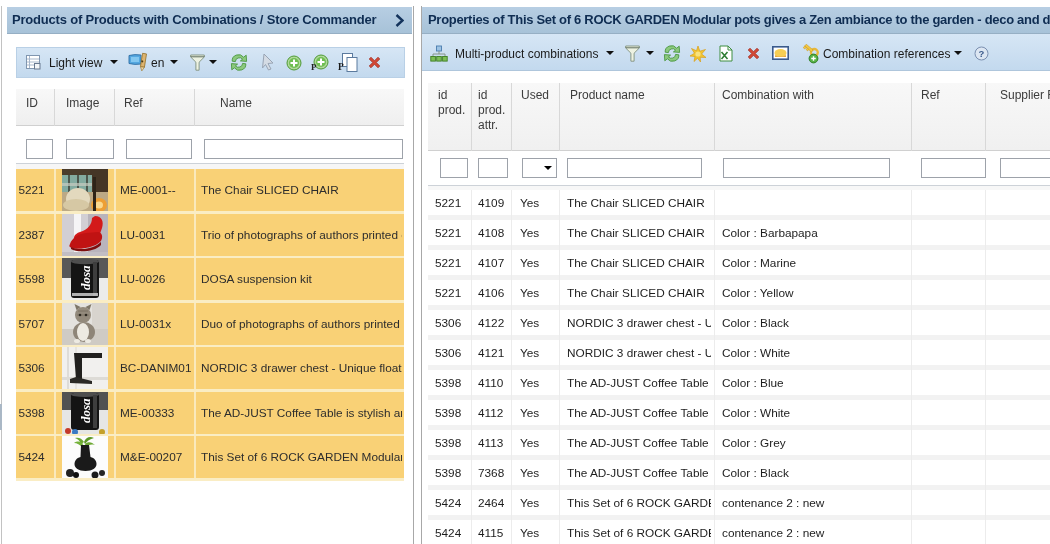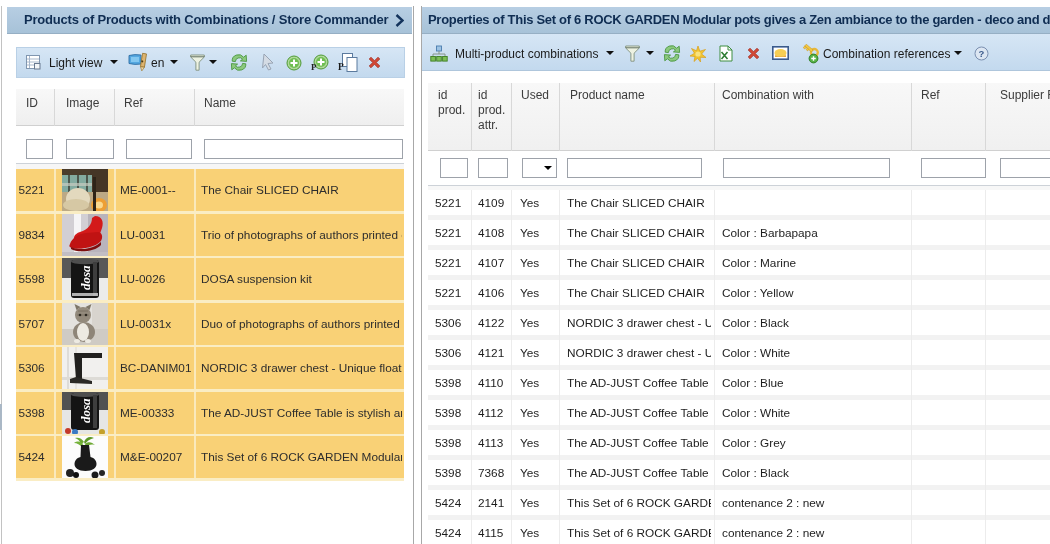--- a/index.html
+++ b/index.html
@@ -18,21 +18,21 @@
   .blue { color:#473CB4; }
   svg { display:block; }
 </style>
 </head>
 <body>
 
 <div class="abs" style="left:1px; top:6px; width:1px; height:538px; background:#C2C2C2;"></div>
 <div class="abs" style="left:0px; top:404px; width:2px; height:26px; background:#AAB8C6;"></div>
 <div class="abs" style="left:413px; top:6px; width:1px; height:538px; background:#A8A8A8;"></div>
 
-<div class="abs title" style="left:7px; top:7px; width:405px; height:27px; padding-left:17px;">
+<div class="abs title" style="left:7px; top:7px; width:405px; height:27px; padding-left:5px;">
   Products of Products with Combinations / Store Commander
   <span style="position:absolute; right:8px; top:7px;">
       <svg width="9" height="13" viewBox="0 0 9 13">
         <path d="M1.5 1 L7.5 6.5 L1.5 12" fill="none" stroke="#13325B" stroke-width="2.4"></path>
       </svg>
     </span>
 </div>
 
 <div class="abs" style="left:16px; top:47px; width:389px; height:31px;
   background:linear-gradient(#D6E6F5,#C3D9EE); border:1px solid #B9D0E6;"></div>
@@ -105,21 +105,21 @@
   <svg width="15" height="15" viewBox="0 0 15 15">
     <path d="M2.2 4 L4 2.2 L7.5 5.7 L11 2.2 L12.8 4 L9.3 7.5 L12.8 11 L11 12.8 L7.5 9.3 L4 12.8 L2.2 11 L5.7 7.5 Z" fill="#D14836" stroke="#9E2A1E" stroke-width="0.7"></path>
   </svg>
 </div>
 
 <div class="abs" style="left:16px; top:89px; width:388px; height:37px;
   background:linear-gradient(#F8F8F8,#EFEFEF); border-bottom:1px solid #D0D0D0;"></div>
 <div class="abs hdrtxt" style="left:26px; top:96px;">ID</div>
 <div class="abs hdrtxt" style="left:66px; top:96px;">Image</div>
 <div class="abs hdrtxt" style="left:124px; top:96px;">Ref</div>
-<div class="abs hdrtxt" style="left:204px; top:96px;">Name</div>
+<div class="abs hdrtxt" style="left:220px; top:96px;">Name</div>
 <div class="abs" style="left:54px; top:89px; width:1px; height:37px; background:#D8D8D8;"></div>
 <div class="abs" style="left:114px; top:89px; width:1px; height:37px; background:#D8D8D8;"></div>
 <div class="abs" style="left:194px; top:89px; width:1px; height:37px; background:#D8D8D8;"></div>
 
 <div class="abs" style="left:16px; top:127px; width:388px; height:36px; background:#fff;"></div>
 <div class="abs finput" style="left:26px; top:139px; width:27px;"></div>
 <div class="abs finput" style="left:66px; top:139px; width:48px;"></div>
 <div class="abs finput" style="left:126px; top:139px; width:66px;"></div>
 <div class="abs finput" style="left:204px; top:139px; width:199px;"></div>
 <div class="abs" style="left:16px; top:163px; width:388px; height:1px; background:#CDD2D8;"></div>
@@ -158,21 +158,21 @@
     <rect x="31" y="8" width="3" height="34" fill="#2E2418"></rect>
   </svg>
       </div>
   <div class="ref">ME-0001--</div>
   <div class="nm">The Chair SLICED CHAIR</div>
 </div>
 <div class="lrow lrowtxt" style="top:213.5px;">
   <div class="sep" style="left:38px;"></div>
       <div class="sep" style="left:98px;"></div>
       <div class="sep" style="left:178px;"></div>
-  <div class="id">9834</div>
+  <div class="id">2387</div>
   <div class="im">
         <svg width="46" height="42" viewBox="0 0 46 42">
     <rect width="46" height="42" fill="#D2CFD4"></rect>
     <rect x="26" y="0" width="20" height="42" fill="#B9B4BC"></rect>
     <rect x="12" y="0" width="7" height="38" fill="#F5F4F6"></rect>
     <path d="M33 2 C40 2 42 8 40 14 C38 20 36 24 35 28 L14 30 C10 24 12 20 18 18 C26 16 30 10 30 4 Z" fill="#D31A1A"></path>
     <path d="M8 30 C10 24 16 20 24 19 L36 18 C40 18 42 24 38 28 C32 34 16 36 10 34 C7 33 7 32 8 30 Z" fill="#C01313"></path>
     <path d="M9 33 C18 37 32 35 39 28 L39 31 C33 38 15 39 9 35 Z" fill="#7E0E0E"></path>
     <rect x="0" y="38" width="46" height="4" fill="#C2BEC4"></rect>
   </svg>
@@ -473,21 +473,21 @@
     </div>
 <div class="rrow" style="top:460px;">
       <span class="c1">5398</span>
       <span class="c2 gray">7368</span>
       <span class="c3">Yes</span>
       <span class="c4">The AD-JUST Coffee Table is stylish</span>
       <span class="c5">Color : Black</span>
     </div>
 <div class="rrow" style="top:490px;">
       <span class="c1">5424</span>
-      <span class="c2 blue">2141</span>
+      <span class="c2 blue">2464</span>
       <span class="c3">Yes</span>
       <span class="c4">This Set of 6 ROCK GARDEN Modular</span>
       <span class="c5">contenance 2 : new</span>
     </div>
 <div class="rrow" style="top:520px;">
       <span class="c1">5424</span>
       <span class="c2 gray">4115</span>
       <span class="c3">Yes</span>
       <span class="c4">This Set of 6 ROCK GARDEN Modular</span>
       <span class="c5">contenance 2 : new</span>

